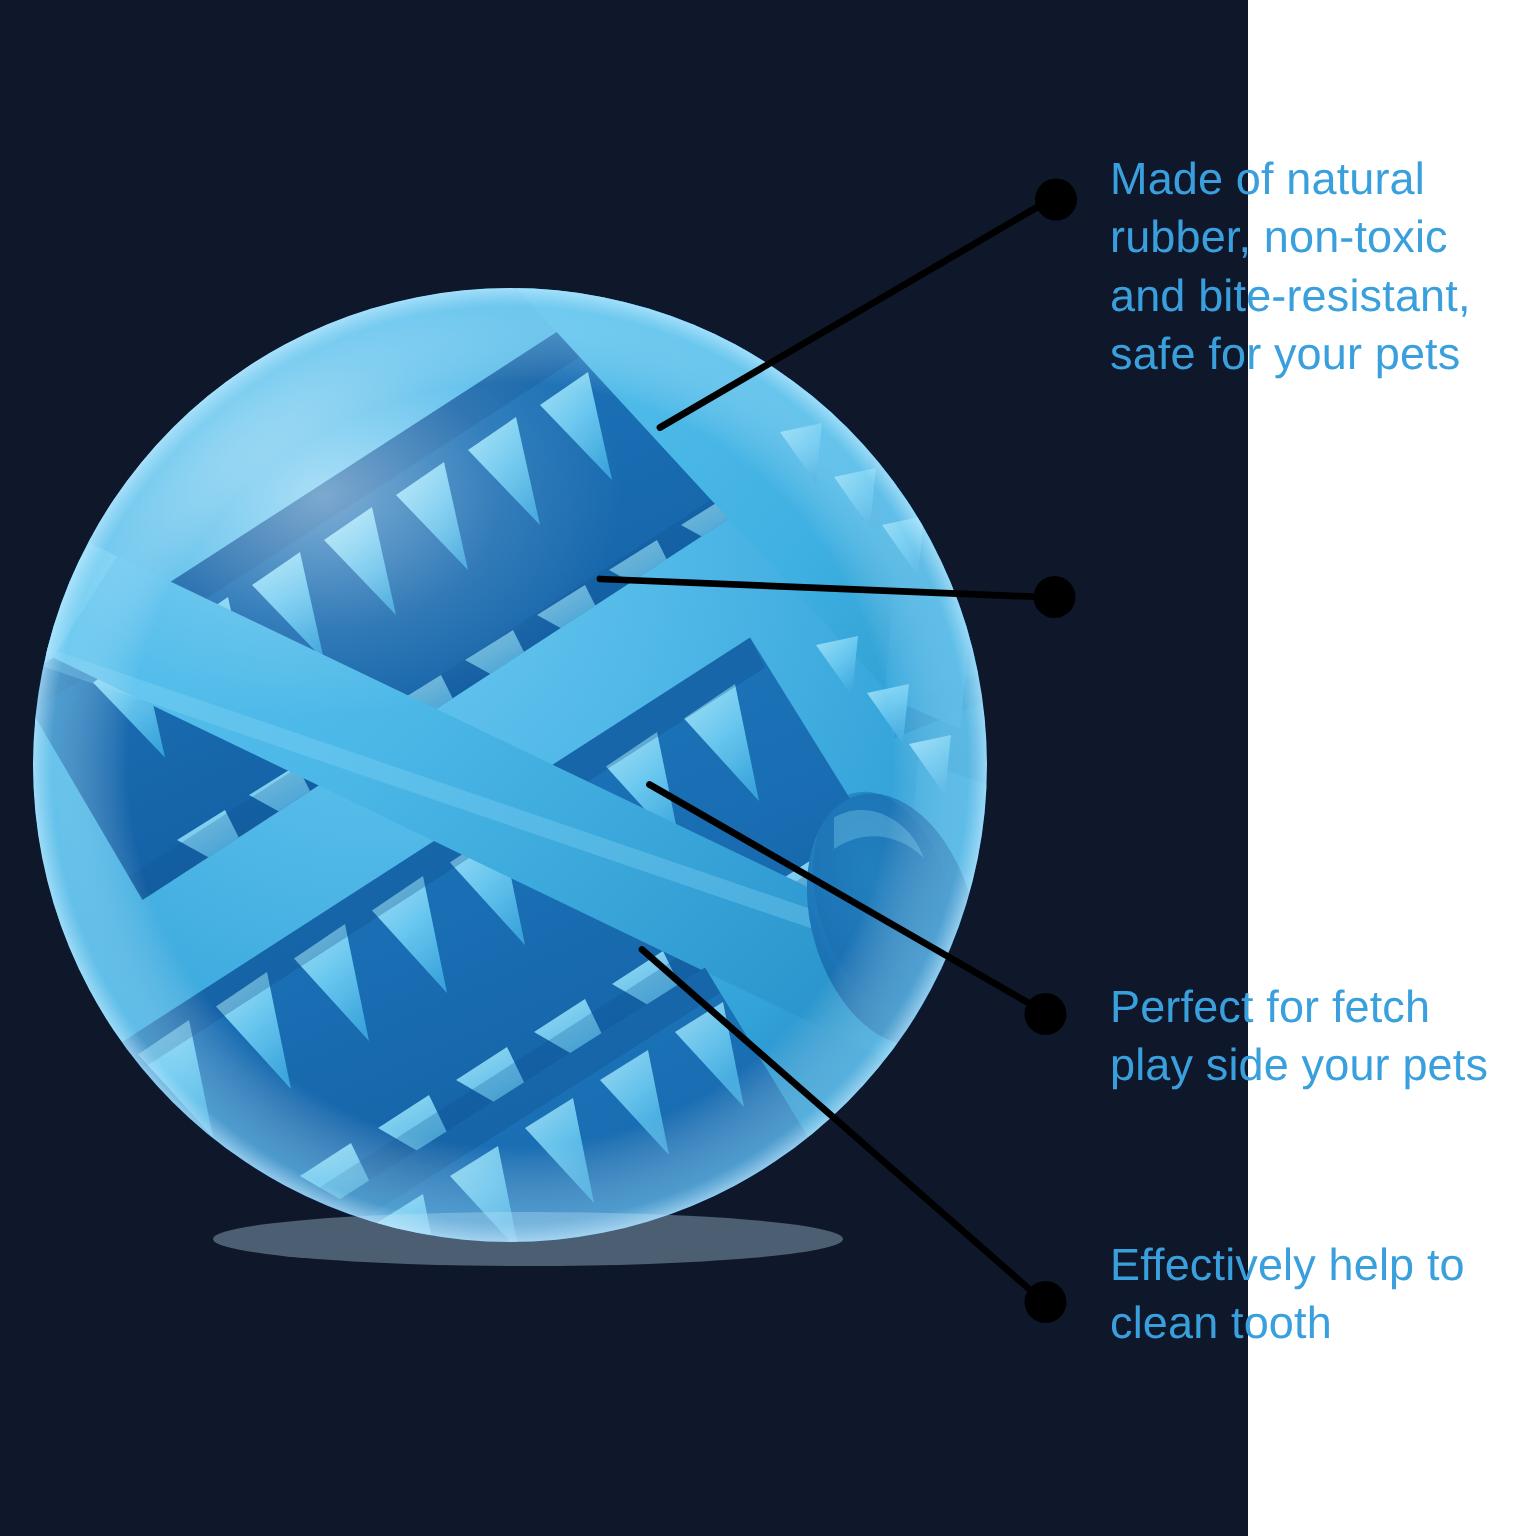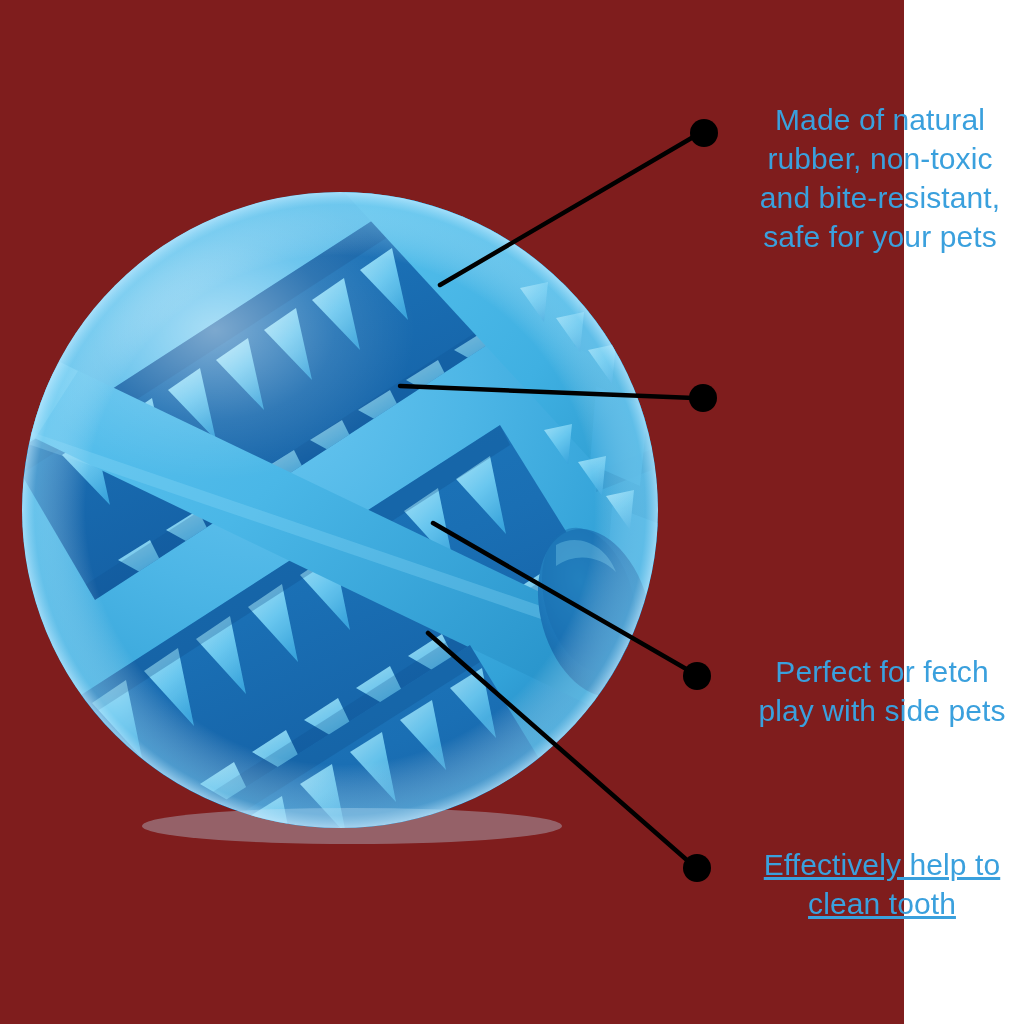--- a/index.html
+++ b/index.html
@@ -8,45 +8,44 @@
     background: #ffffff;
   }
   body {
     width: 1024px;
     height: 1024px;
     overflow: hidden;
     font-family: "Liberation Sans", sans-serif;
   }
   #stage {
     position: relative;
-    width: 904px;
+    width: 832px;
     height: 1024px;
-    background: #7f1d1d;
-    text-align: center;
+    background: #0f172a;
   }
   #art {
     position: absolute;
     left: 0; top: 0;
     width: 1024px;
     height: 1024px;
   }
   .callout {
     position: absolute;
     font-family: "Liberation Sans", sans-serif;
     font-size: 30px;
     line-height: 39px;
     color: #3aa0dd;
     letter-spacing: 0.1px;
     white-space: pre-line;
     font-weight: 400;
   }
   #callout-1 { left: 740px; top: 100px; width: 280px; }
   #callout-2 { left: 738px; top: 370px; width: 286px; }
   #callout-3 { left: 740px; top: 652px; width: 284px; }
-  #callout-4 { left: 740px; top: 845px; width: 284px; text-decoration: underline; }
+  #callout-4 { left: 740px; top: 824px; width: 284px; }
 </style>
 </head>
 <body>
 
 <div id="stage">
 
   <svg id="art" viewBox="0 0 1024 1024">
     <defs>
 
       <radialGradient id="sphereShade" cx="36%" cy="28%" r="82%">
@@ -258,18 +257,18 @@
     </g>
   </svg>
 
   <div class="callout" id="callout-1">Made of natural
 rubber,  non-toxic
 and  bite-resistant,
 safe for your pets</div>
 
 
   <div class="callout" id="callout-3">Perfect for fetch
-play with side pets</div>
+play side your pets</div>
 
   <div class="callout" id="callout-4">Effectively help to
 clean tooth</div>
 
 </div>
 
 </body></html>

